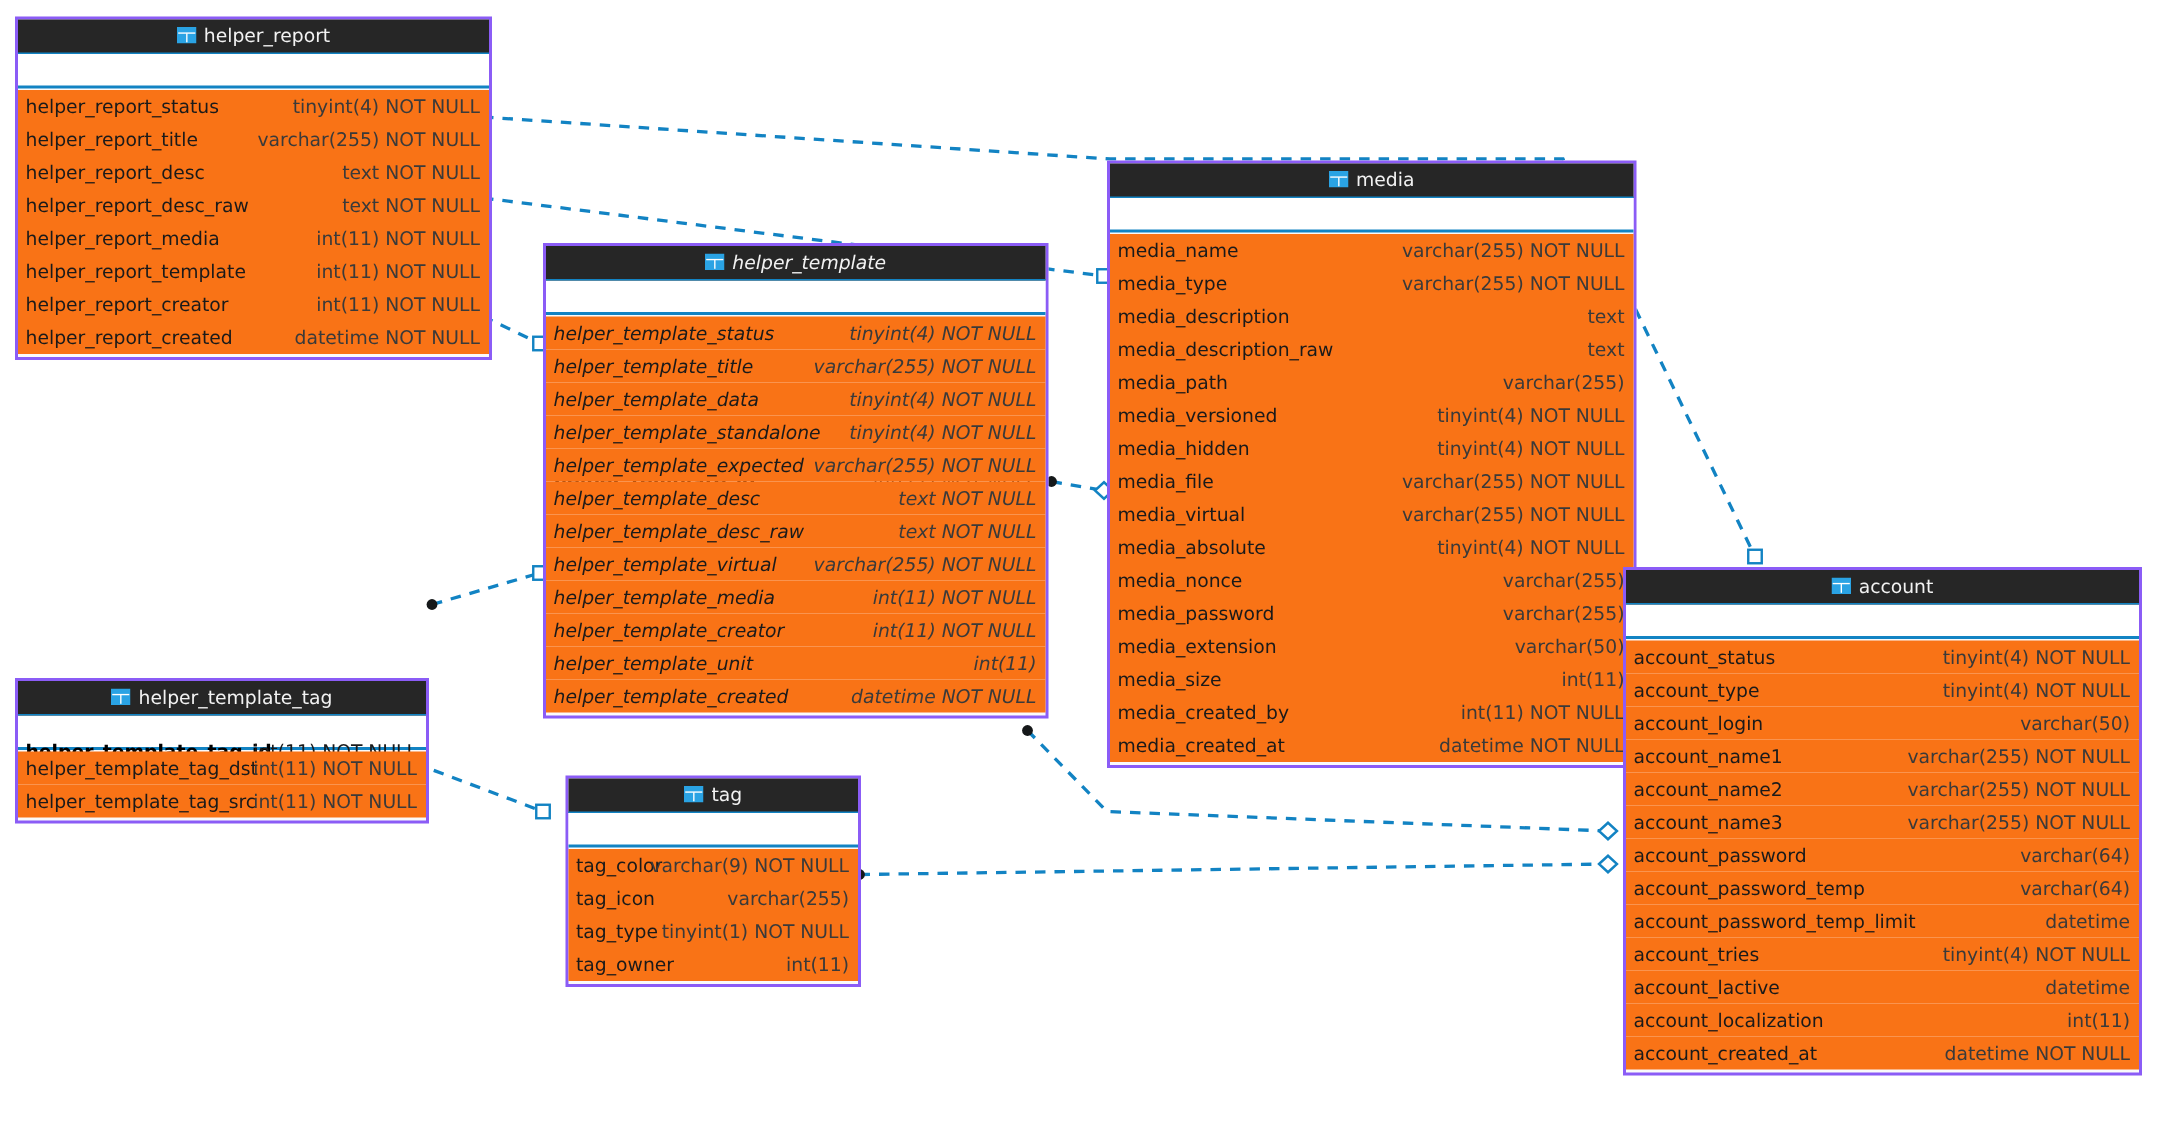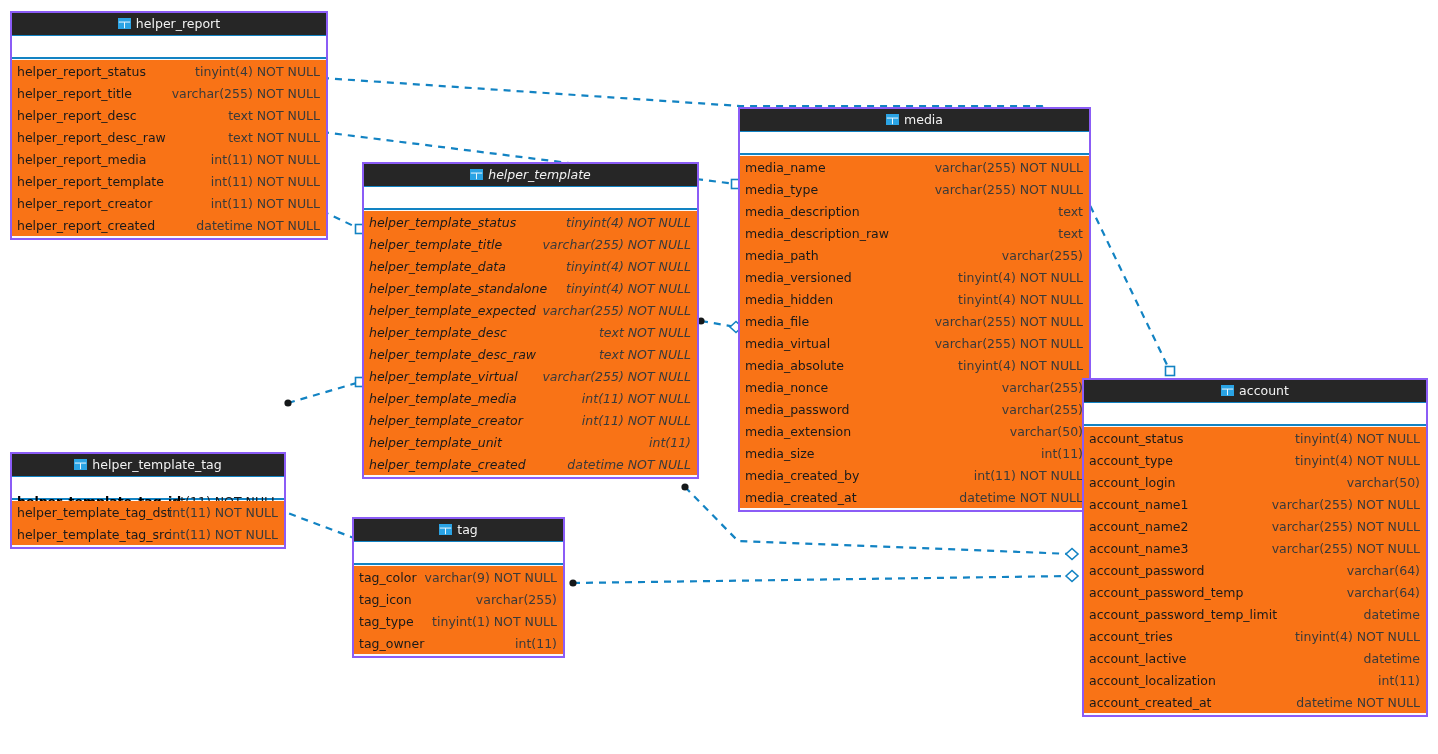--- a/index.html
+++ b/index.html
@@ -365,21 +365,21 @@
         <div class="row">
           <span class="cname">helper_template_tag_dst</span>
           <span class="ctype">int(11) NOT NULL</span>
         </div>
         <div class="row">
           <span class="cname">helper_template_tag_src</span>
           <span class="ctype">int(11) NOT NULL</span>
         </div>
       </div>
     </div>
-    <div class="table" style="left: 352px; top: 517px; width: 213px;">
+    <div class="table" style="left: 377px; top: 517px; width: 197px;">
       <div class="thead"><svg class="tbl-icon" viewBox="0 0 13 11" xmlns="http://www.w3.org/2000/svg">
           <rect x="0" y="0" width="13" height="11" fill="#2aa3e4"></rect>
           <rect x="0.8" y="3.6" width="11.4" height="0.9" fill="#ffffff"></rect>
           <rect x="6.1" y="4.2" width="0.9" height="6" fill="#ffffff"></rect>
         </svg><span>tag</span></div>
       <div class="pkrow">
         <span class="cname">tag_id</span>
         <span class="ctype">int(11) NOT NULL</span>
       </div>
       <div class="body">

